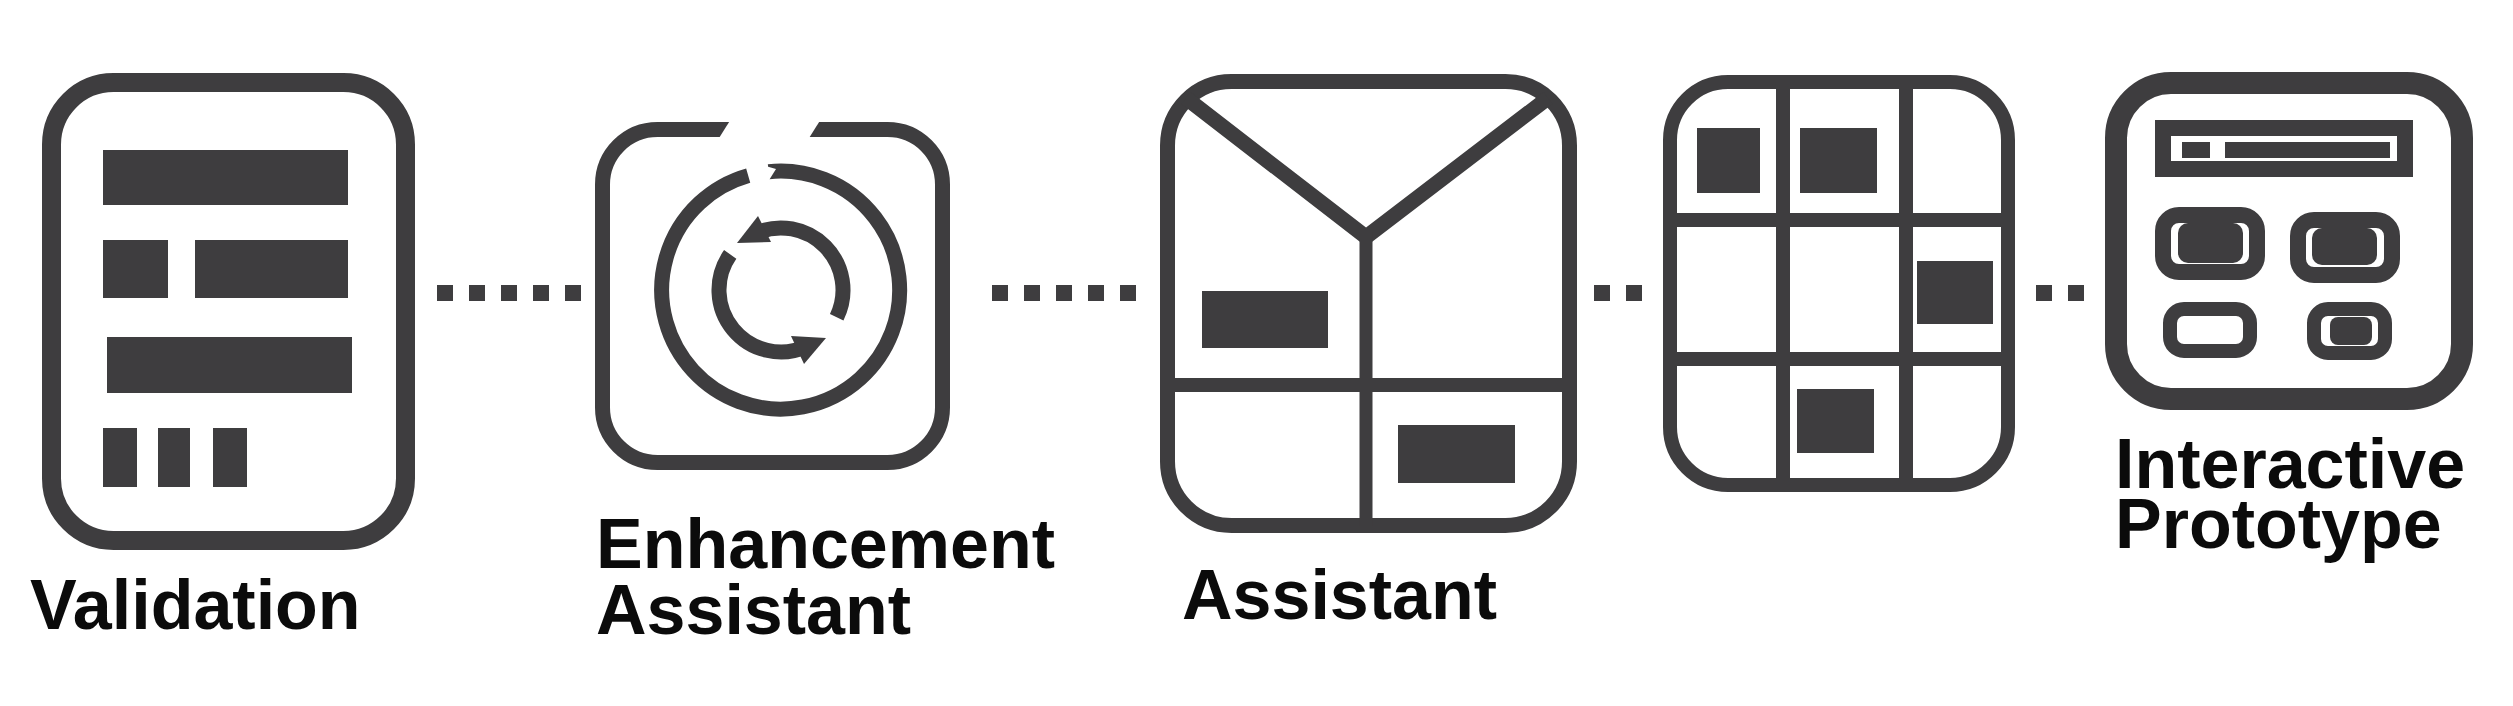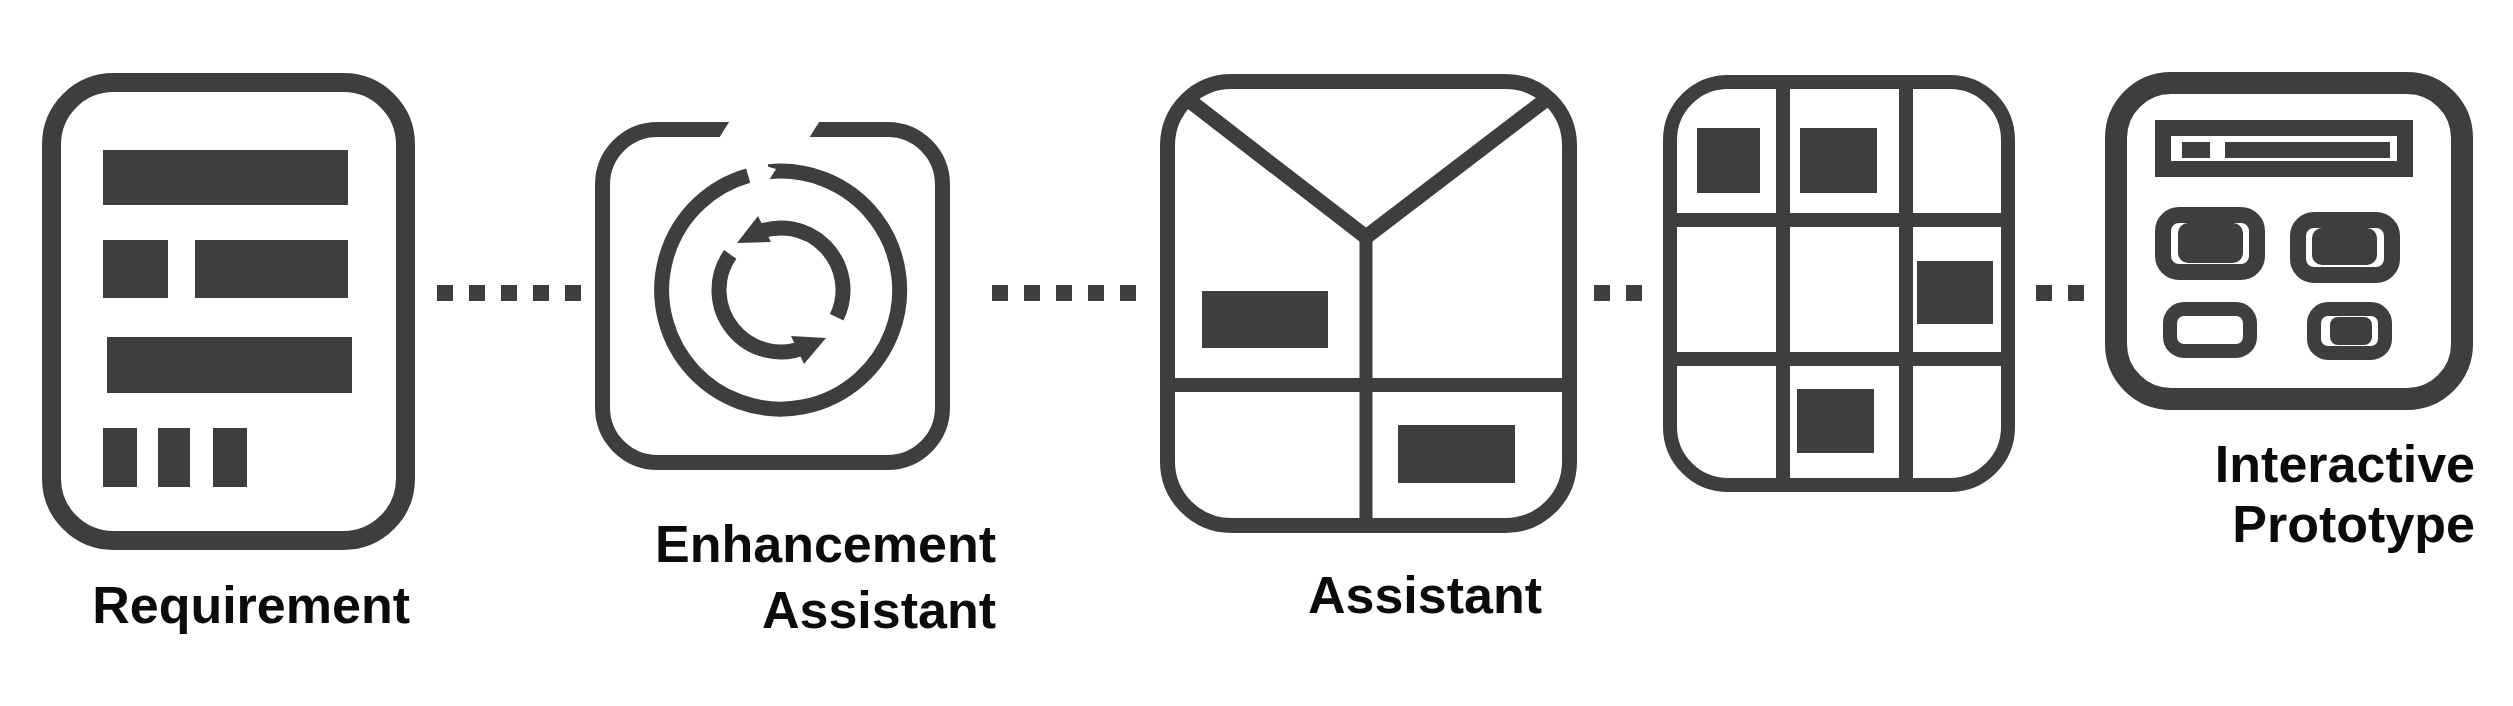--- a/index.html
+++ b/index.html
@@ -16,23 +16,23 @@
     background:var(--bg);
     overflow:hidden;
     font-family:"Liberation Sans", sans-serif;
   }
   .icon-svg{position:absolute;display:block;}
   .ink-stroke{stroke:var(--ink);fill:none;}
   .ink-fill{fill:var(--ink);stroke:none;}
   .bg-fill{fill:var(--bg);stroke:none;}
   .step-label{
     position:absolute;
-    text-align:right;
+    text-align:left;
     font-weight:700;
-    font-size:52px;
+    font-size:70px;
     line-height:62px;
     color:var(--text);
     white-space:nowrap;
   }
   .connector{
     position:absolute;
     top:285px;
     height:16px;
     display:flex;
     gap:16px;
@@ -139,21 +139,21 @@
       <rect class="ink-stroke" x="58" y="143" width="94" height="57" rx="16" stroke-width="16"></rect>
       <rect class="ink-fill" x="73" y="151" width="65" height="40" rx="10"></rect>
       <rect class="ink-stroke" x="193" y="148" width="94" height="55" rx="16" stroke-width="16"></rect>
       <rect class="ink-fill" x="207" y="156" width="65" height="37" rx="10"></rect>
       <rect class="ink-stroke" x="65" y="237" width="80" height="42" rx="14" stroke-width="14"></rect>
       <rect class="ink-stroke" x="209" y="237" width="71" height="44" rx="14" stroke-width="14"></rect>
       <rect class="ink-fill" x="225" y="245" width="42" height="28" rx="8"></rect>
     </g>
   </svg>
 
-  <div class="step-label" style="left:30px;top:574px;width:380px">Requirement</div>
+  <div class="step-label" style="left:30px;top:574px;width:380px">Validation</div>
 
   <div class="step-label" style="left:596px;top:511px;width:400px;line-height:66px">
     <div>Enhancement</div>
     <div>Assistant</div>
   </div>
 
   <div class="step-label" style="left:1182px;top:564px;width:360px">Assistant</div>
 
 
   <div class="step-label" style="left:2115px;top:434px;width:360px;line-height:60px">

